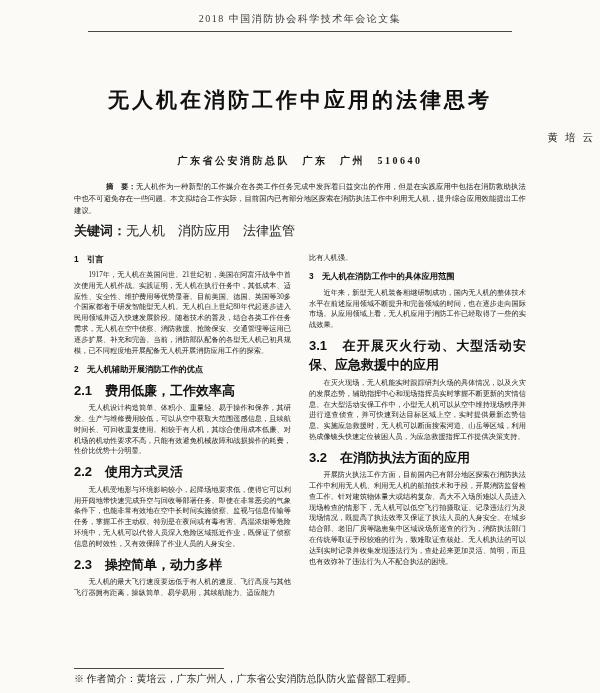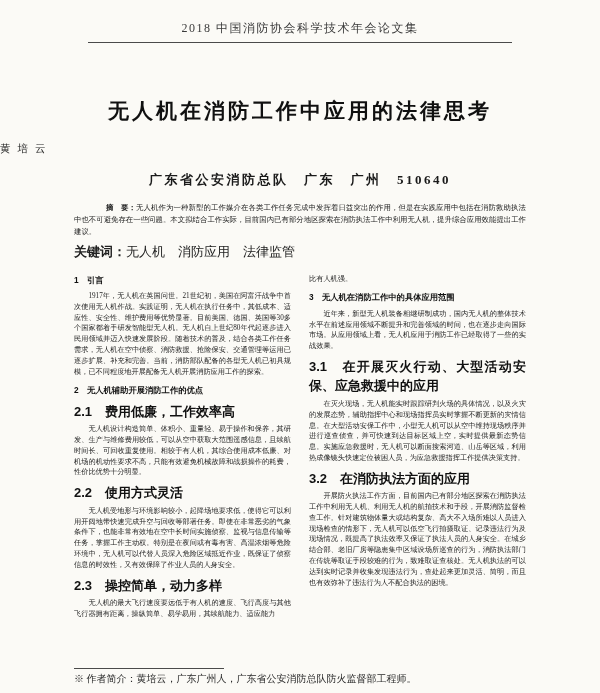--- a/index.html
+++ b/index.html
@@ -3,37 +3,37 @@
 <meta charset="utf-8">
 <style>
   * { margin:0; padding:0; box-sizing:border-box; }
   html,body { width:600px; height:693px; }
   body { background:#e9e8e4; font-family:"Liberation Serif", serif; }
   .page {
     width:600px; height:693px; background:#fbfaf6; color:#1c1c1c;
     position:relative; overflow:hidden;
   }
   .running-head {
-    text-align:center; padding-top:20px; font-size:12px;
+    text-align:center; padding-top:12px; font-size:10px;
     letter-spacing:1.5px; color:#3a3a3a;
   }
   .head-rule {
     width:424px; margin:5px auto 0; border:none; border-top:1px solid #4a4a4a;
   }
   .title {
     text-align:center; margin-top:54px; font-size:21px;
     font-family:"Liberation Sans", sans-serif; font-weight:bold;
     letter-spacing:3px; color:#101010;
   }
   .author {
-    text-align:left; margin-top:17px; font-size:10.5px; letter-spacing:7px;
+    text-align:right; margin-top:17px; font-size:10.5px; letter-spacing:7px;
     color:#222;
   }
   .affiliation {
-    text-align:center; margin-top:15px; font-size:13px; font-weight:bold;
+    text-align:center; margin-top:9px; font-size:10px; font-weight:bold;
     letter-spacing:2.5px; color:#1a1a1a;
   }
   .meta {
     margin:13px 74px 0; font-size:7.4px; line-height:1.6; text-align:justify;
     color:#222;
   }
   .meta .label { font-weight:bold;padding-left:32px; }
   .keywords { margin:5px 74px 0; font-size:13px; color:#222; }
   .keywords .label { font-weight:bold; }
   .columns { display:flex; gap:18px; margin:13px 74px 8px; }

